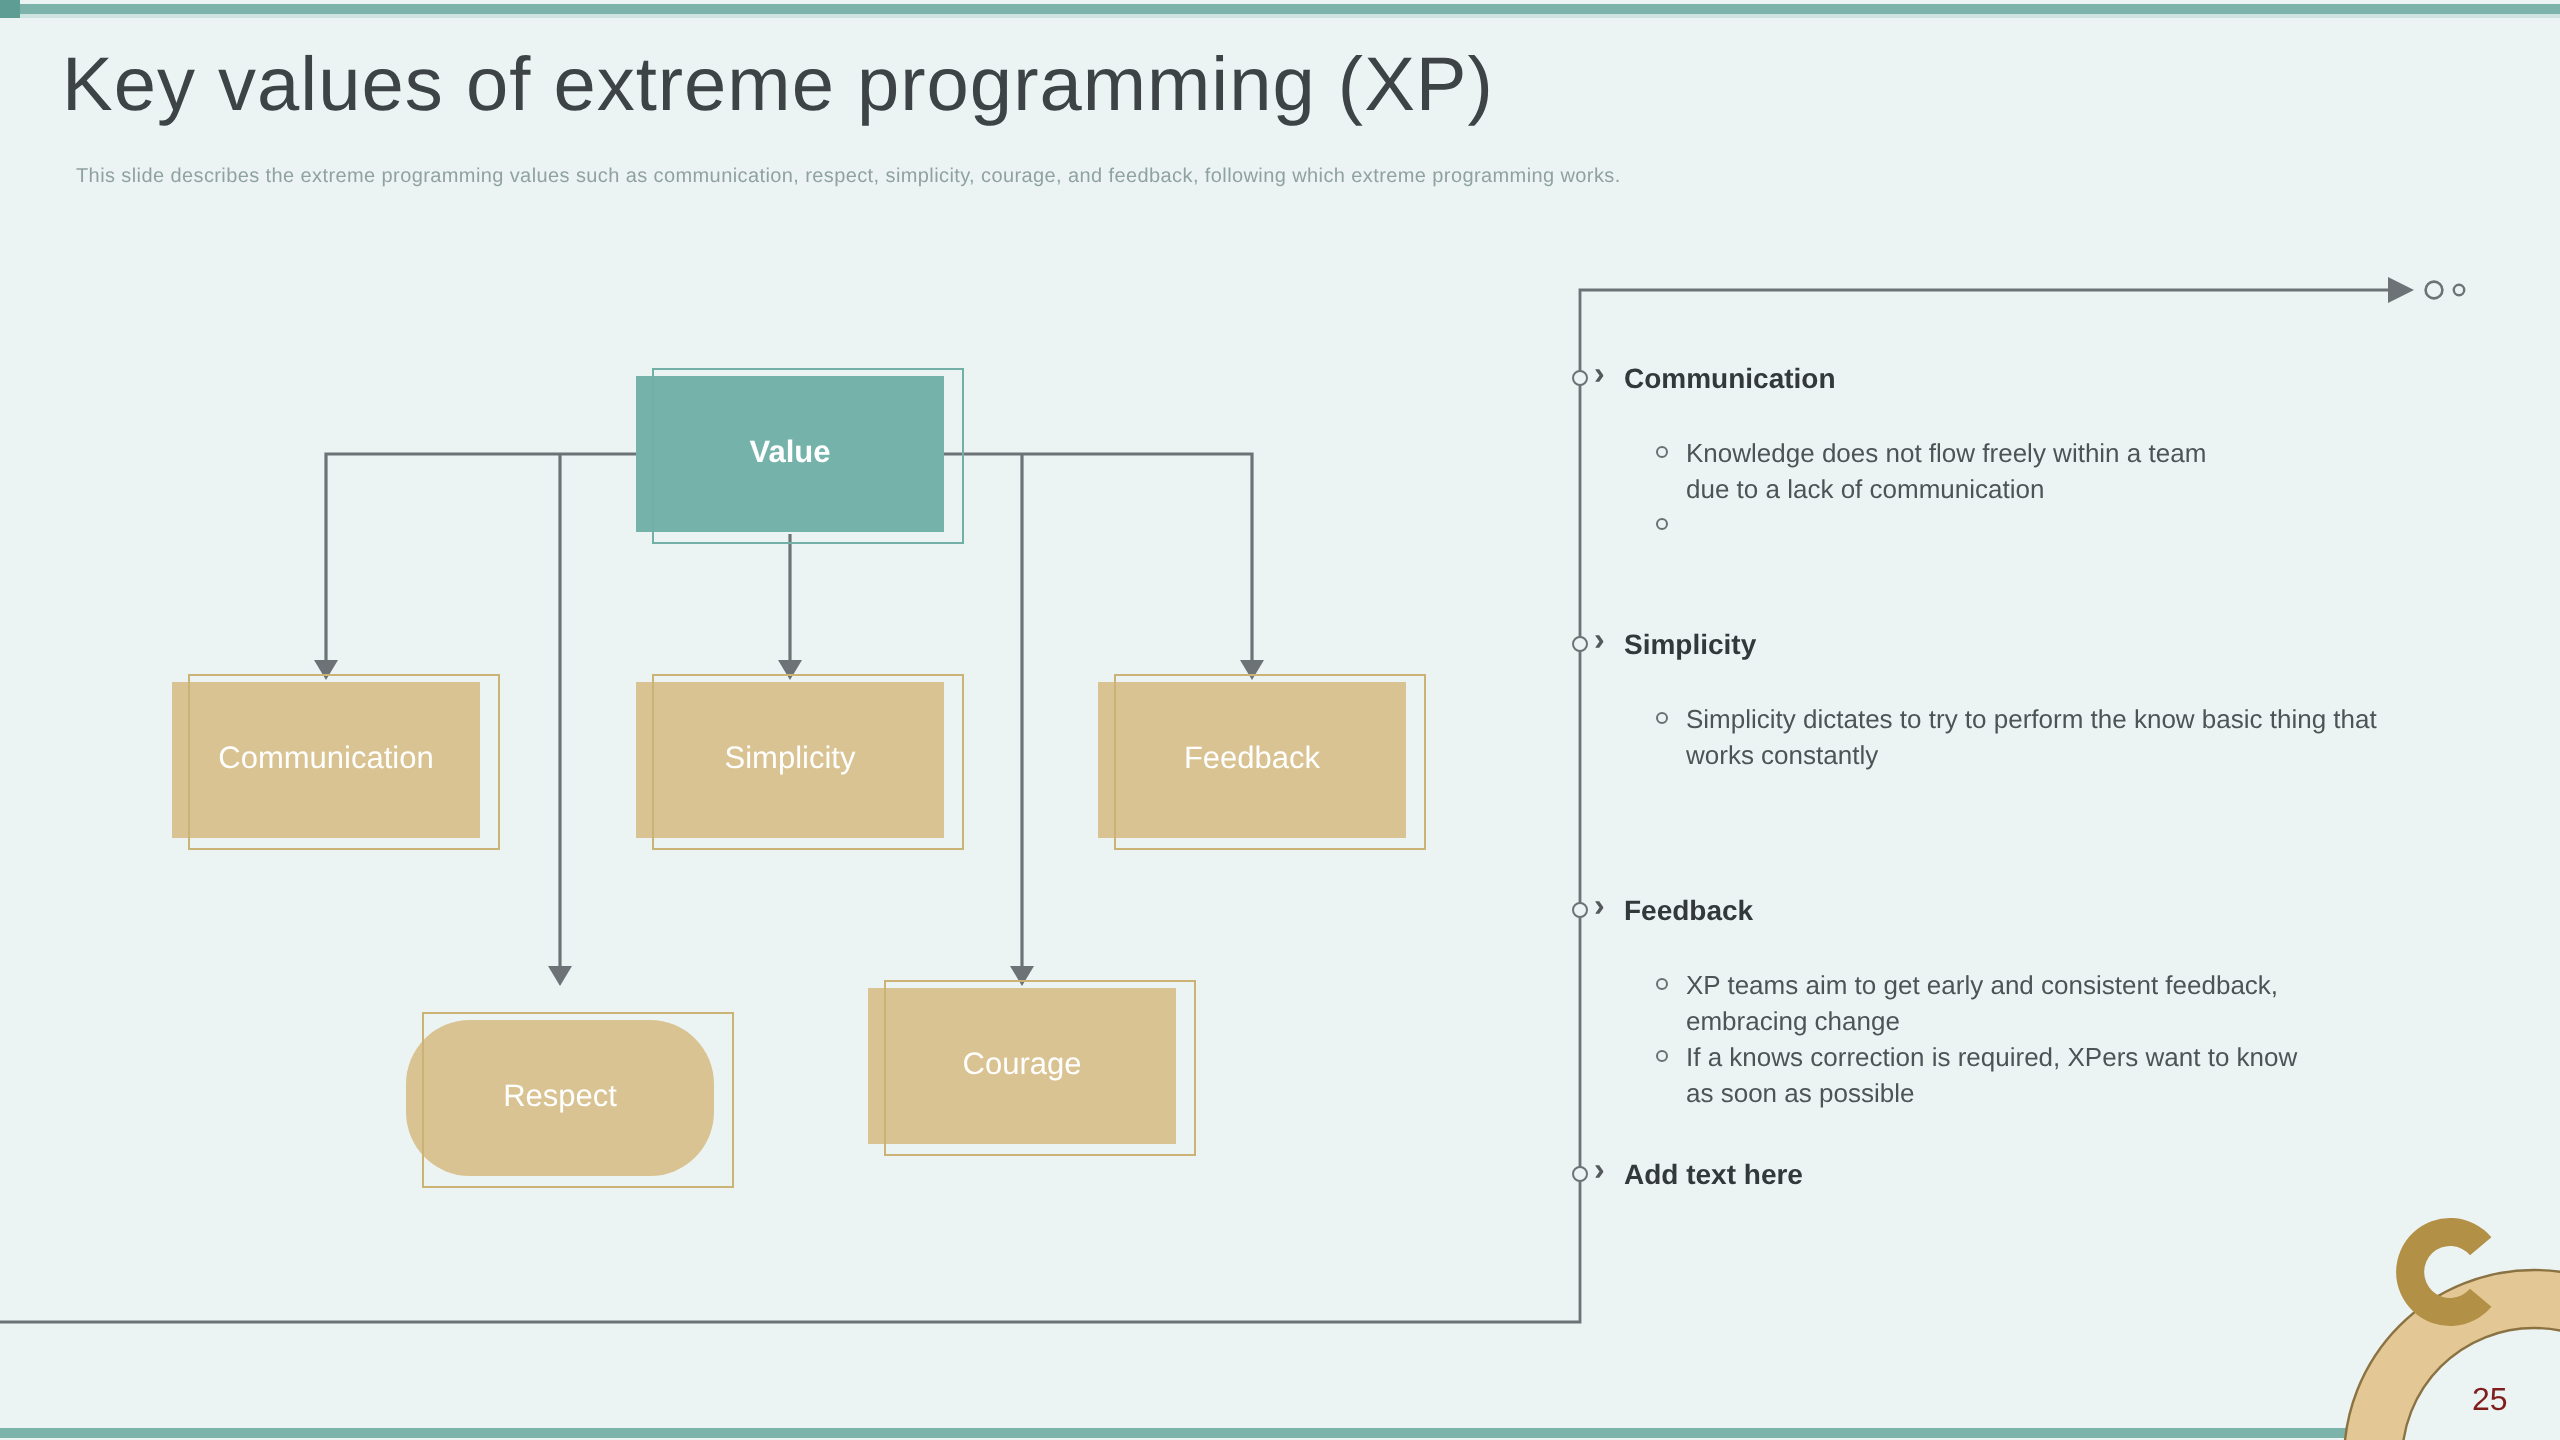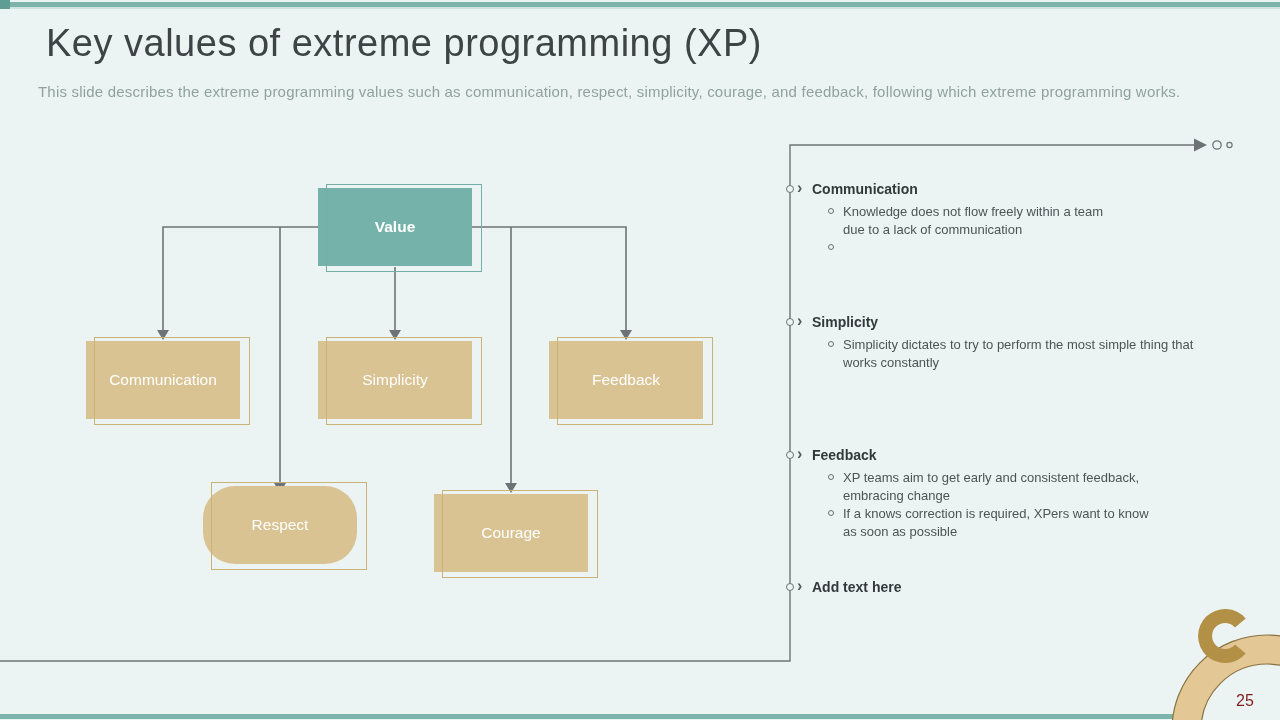--- a/index.html
+++ b/index.html
@@ -6,41 +6,41 @@
   html,body { width:1280px; height:720px; }
   body { font-family:"Liberation Sans", sans-serif; }
   .slide { position:relative; width:1280px; height:720px; background:#ecf4f3; overflow:hidden; }
 
   
   .top-line   { position:absolute; left:0; top:2px; width:100%; height:5px; background:#7cb4ac; z-index:1; }
   .top-line2  { position:absolute; left:0; top:7px; width:100%; height:2px; background:#cfe3e0; z-index:1; }
   .top-cap    { position:absolute; left:0; top:0; width:10px; height:9px; background:#5e9d94; z-index:2; }
   .bottom-line{ position:absolute; left:0; bottom:1px; width:100%; height:5px; background:#7cb4ac; z-index:1; }
 
-  .title { position:absolute; left:46px; top:22px; font-size:38px; font-weight:400; color:#3e4446; letter-spacing:.5px; z-index:3; }
-  .subtitle { position:absolute; left:38px; top:83px; font-size:15px; color:#8fa2a0; letter-spacing:.2px; z-index:3; }
+  .title { position:absolute; left:31px; top:22px; font-size:38px; font-weight:400; color:#3e4446; letter-spacing:.5px; z-index:3; }
+  .subtitle { position:absolute; left:38px; top:83px; font-size:10px; color:#8fa2a0; letter-spacing:.2px; z-index:3; }
 
   
   .overlay { position:absolute; left:0; top:0; width:1280px; height:720px; z-index:2; pointer-events:none; }
 
   
   .node { position:absolute; width:154px; height:78px; display:flex; align-items:center; justify-content:center;
           color:#ffffff; font-size:15.5px; z-index:3; }
   .node::after { content:""; position:absolute; left:8px; top:-4px; width:100%; height:calc(100% + 8px);
           border:1px solid var(--oc); pointer-events:none; }
   .node.teal { background:#75b3aa; --oc:#72b0a7; font-weight:700; }
   .node.tan  { background:#d9c392; --oc:#cbb275; }
 
   
   .section { position:absolute; left:812px; z-index:3; }
   .sec-head { position:relative; font-size:14px; font-weight:700; color:#33383b; line-height:17px; }
   .sec-dot { position:absolute; left:-26px; top:4px; width:8px; height:8px; border:1px solid #6d7276;
              border-radius:50%; background:#ecf4f3; }
   .sec-chev { position:absolute; left:-15px; top:-2px; font-size:16px; font-weight:700; color:#55595c; }
-  .bullets { list-style:none; margin-top:5px; }
+  .bullets { list-style:none; margin-top:20px; }
   .bullets li { display:flex; align-items:flex-start; margin-bottom:1px; }
   .b-marker { flex:0 0 auto; width:6px; height:6px; border:1.2px solid #6a6f72; border-radius:50%;
               margin:5px 9px 0 16px; }
   .b-text { font-size:13px; color:#4e5356; line-height:17.5px; white-space:pre-line; }
 
   .footer { position:absolute; left:0; top:698px; width:100%; text-align:center; font-size:11.5px;
             color:#8b9b9a; z-index:3; }
   .page-num { position:absolute; left:1236px; top:692px; font-size:16px; color:#7f1d1d; z-index:5; }
 </style>
 </head>
@@ -89,21 +89,21 @@
   </div>
   <div class="node tan" style="left:86px; top:341px;">
     <span>Communication</span>
   </div>
   <div class="node tan" style="left:318px; top:341px;">
     <span>Simplicity</span>
   </div>
   <div class="node tan" style="left:549px; top:341px;">
     <span>Feedback</span>
   </div>
-  <div class="node tan" style="left:203px; top:486px;border-radius:32px;">
+  <div class="node tan" style="left:203px; top:510px;border-radius:32px;">
     <span>Respect</span>
   </div>
   <div class="node tan" style="left:434px; top:494px;">
     <span>Courage</span>
   </div>
 
   <div class="section" style="top:181px;">
     <div class="sec-head">
       <span class="sec-dot"></span>
       <span class="sec-chev">›</span>
@@ -123,21 +123,21 @@
 
   <div class="section" style="top:314px;">
     <div class="sec-head">
       <span class="sec-dot"></span>
       <span class="sec-chev">›</span>
       <span>Simplicity</span>
     </div>
     <ul class="bullets">
         <li>
           <span class="b-marker"></span>
-          <span class="b-text">Simplicity dictates to try to perform the most simple thing that
+          <span class="b-text">Simplicity dictates to try to perform the know basic thing that
 works constantly</span>
         </li>
       </ul>
   </div>
 
   <div class="section" style="top:447px;">
     <div class="sec-head">
       <span class="sec-dot"></span>
       <span class="sec-chev">›</span>
       <span>Feedback</span>

